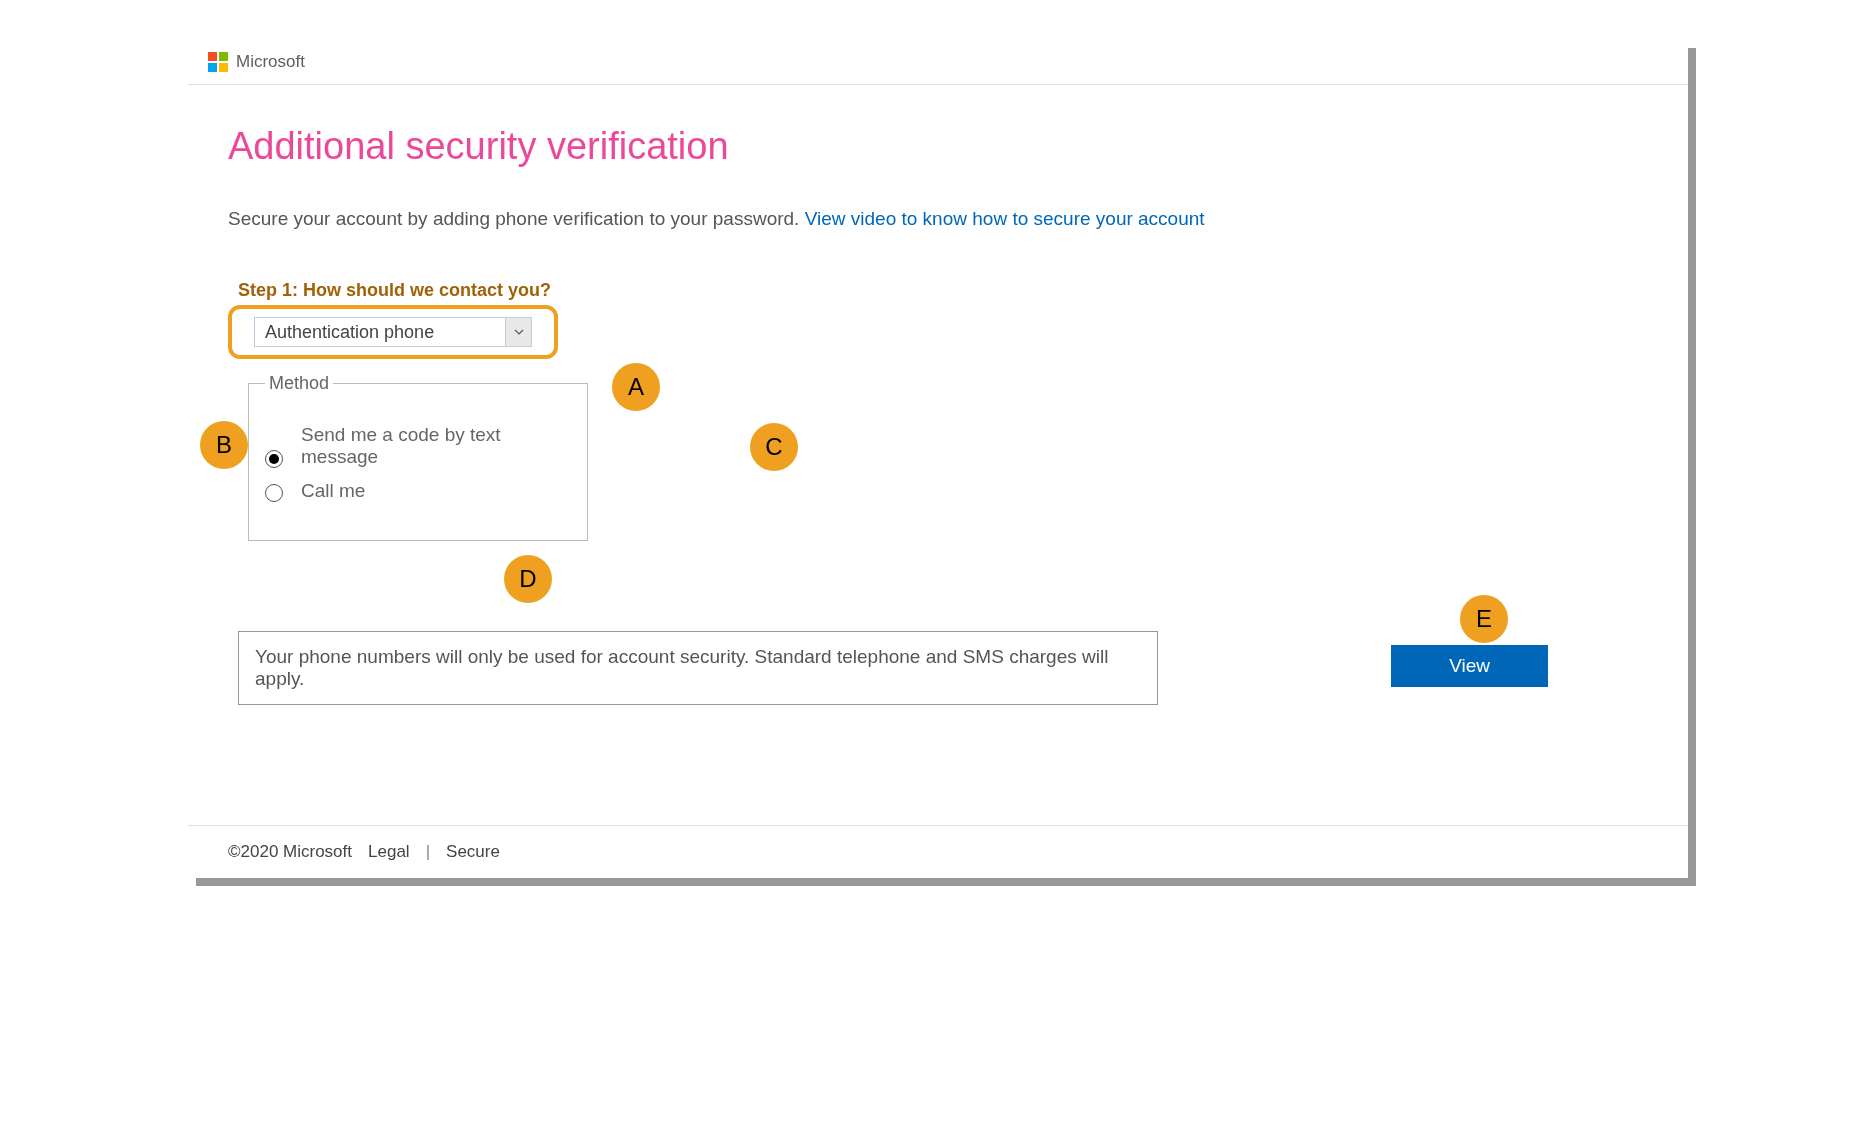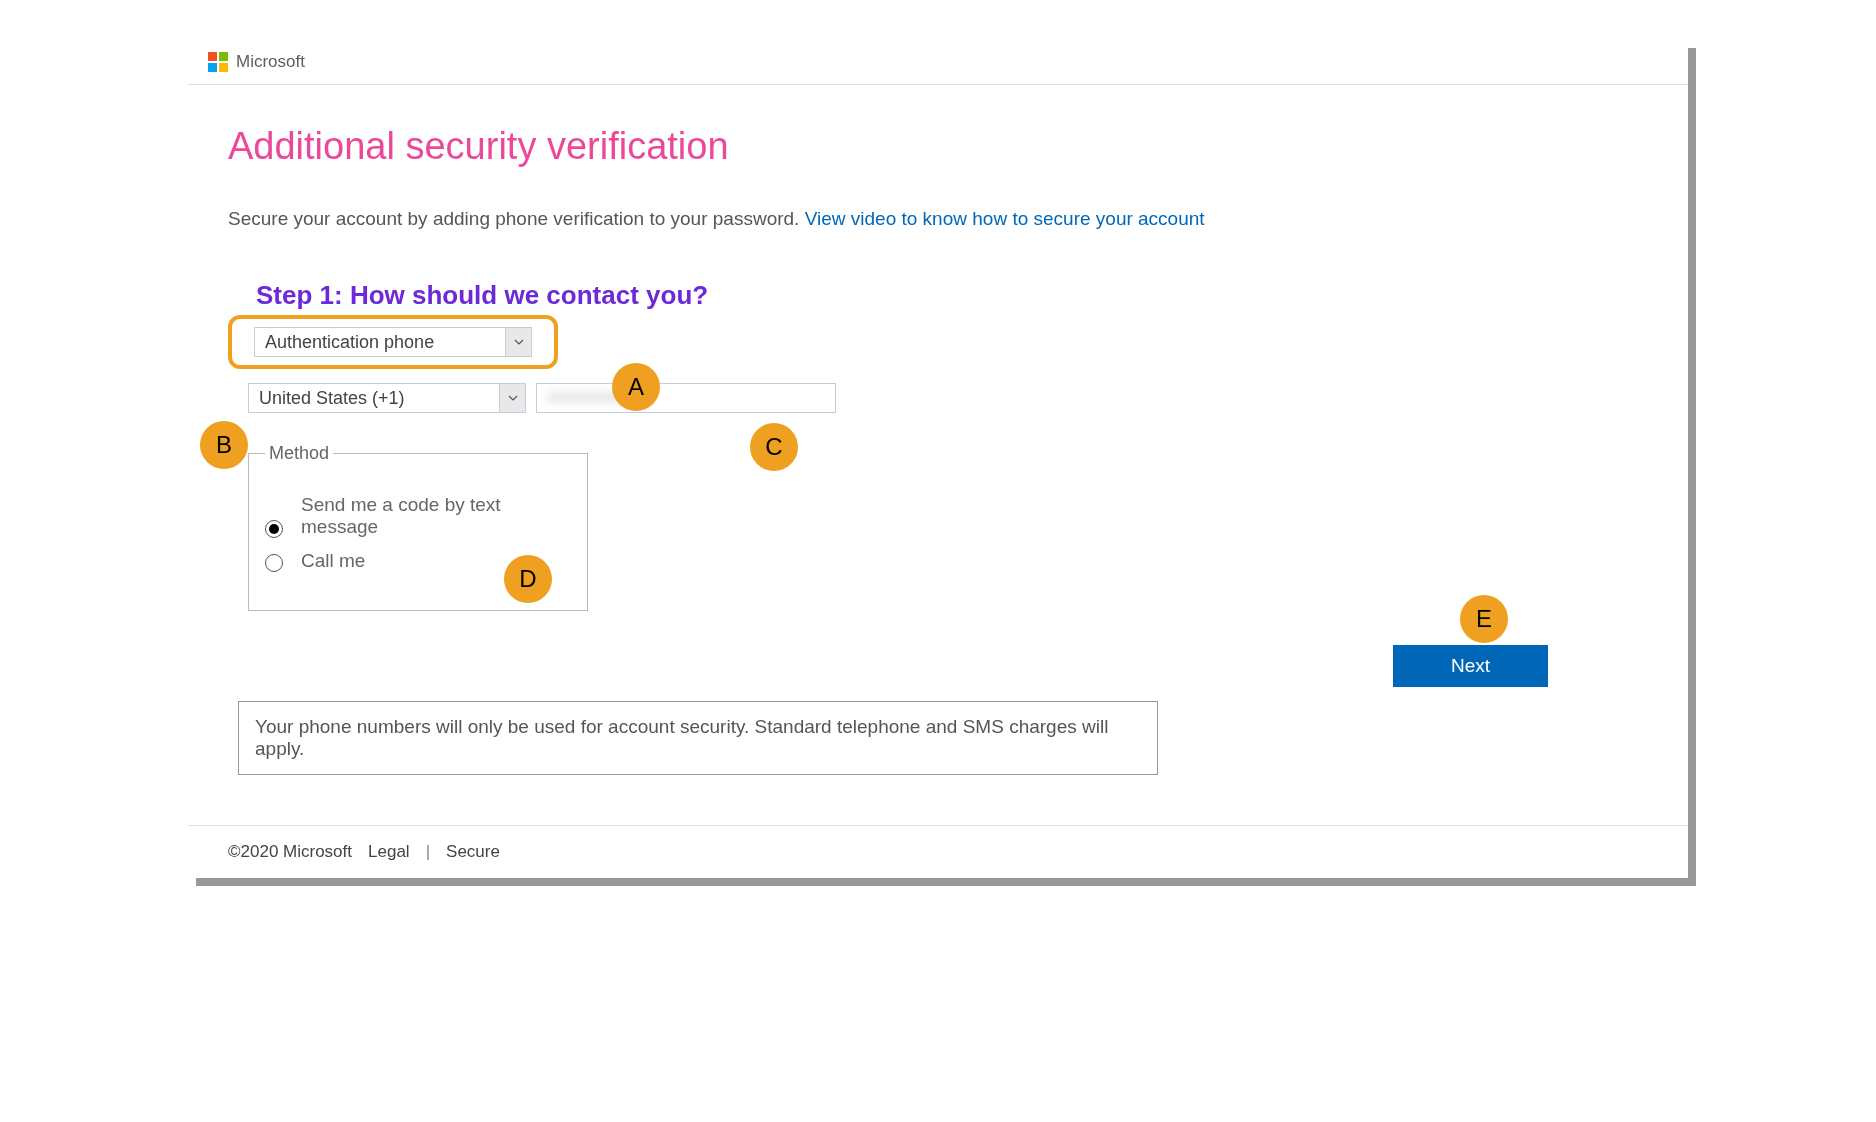--- a/index.html
+++ b/index.html
@@ -61,24 +61,24 @@
     .subtitle {
       font-size: 19px;
       color: #555;
       margin-bottom: 50px;
     }
     .subtitle a {
       color: #0067b8;
       text-decoration: none;
     }
     .step-title {
-      font-size: 26px;
+      font-size: 18px;
       font-weight: 600;
-      color: #6d28d9;
-      margin-left: 28px;
+      color: #a16207;
+      margin-left: 10px;
       margin-bottom: 4px;
     }
     .highlight-box {
       border: 4px solid #f0a020;
       border-radius: 12px;
       display: inline-block;
       padding: 8px 22px;
       margin-bottom: 14px;
     }
     .dropdown {
@@ -249,47 +249,34 @@
       <div class="dropdown">
         <span class="dd-text">Authentication phone</span>
         <span class="dd-arrow">
           <svg viewBox="0 0 10 10">
               <path d="M1 3 L5 7 L9 3" fill="none" stroke="#555" stroke-width="1.2"></path>
             </svg>
         </span>
       </div>
     </div>
 
-    <div class="row-phone">
-      <div class="dropdown">
-        <span class="dd-text">United States (+1)</span>
-        <span class="dd-arrow">
-          <svg viewBox="0 0 10 10">
-              <path d="M1 3 L5 7 L9 3" fill="none" stroke="#555" stroke-width="1.2"></path>
-            </svg>
-        </span>
-      </div>
-      <div class="phone-input">
-        <span class="blur">xxxxxxxxxx</span>
-      </div>
-    </div>
 
     <fieldset class="method">
       <legend>Method</legend>
       <div class="radio-row">
         <span class="radio checked"></span>
         <span>Send me a code by text message</span>
       </div>
       <div class="radio-row">
         <span class="radio"></span>
         <span>Call me</span>
       </div>
     </fieldset>
 
-    <button class="next-btn">Next</button>
+    <button class="next-btn">View</button>
 
     <div class="notice-box">Your phone numbers will only be used for account security. Standard telephone and SMS charges will apply.</div>
 
     
     <div class="callout callout-A">A</div>
     <div class="callout callout-B">B</div>
     <div class="callout callout-C">C</div>
     <div class="callout callout-D">D</div>
     <div class="callout callout-E">E</div>
 

